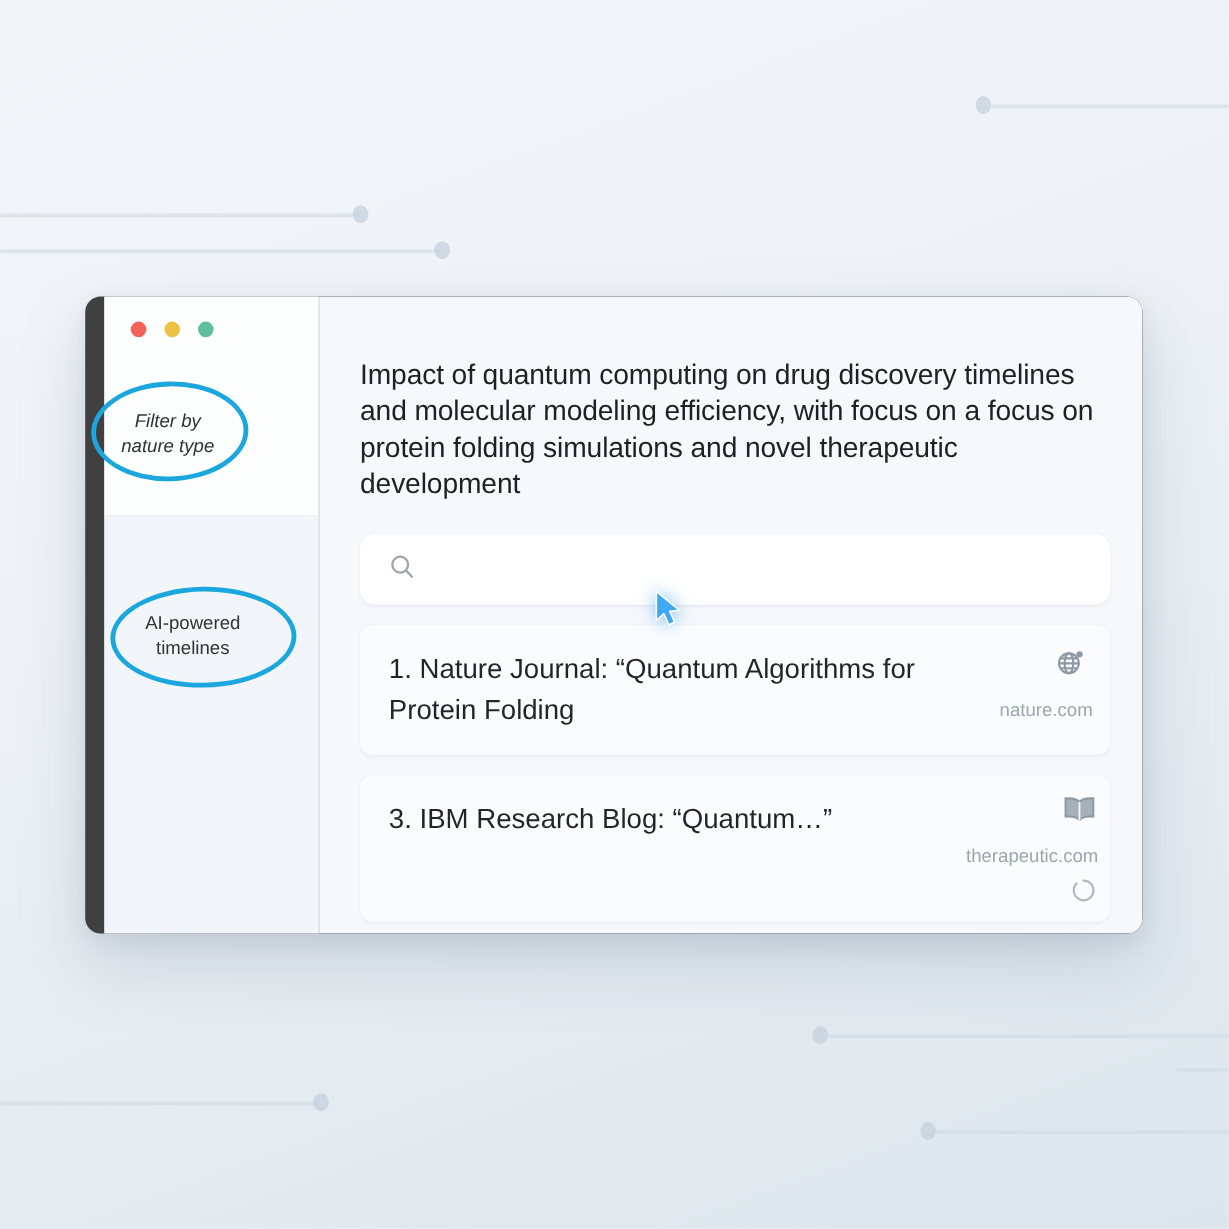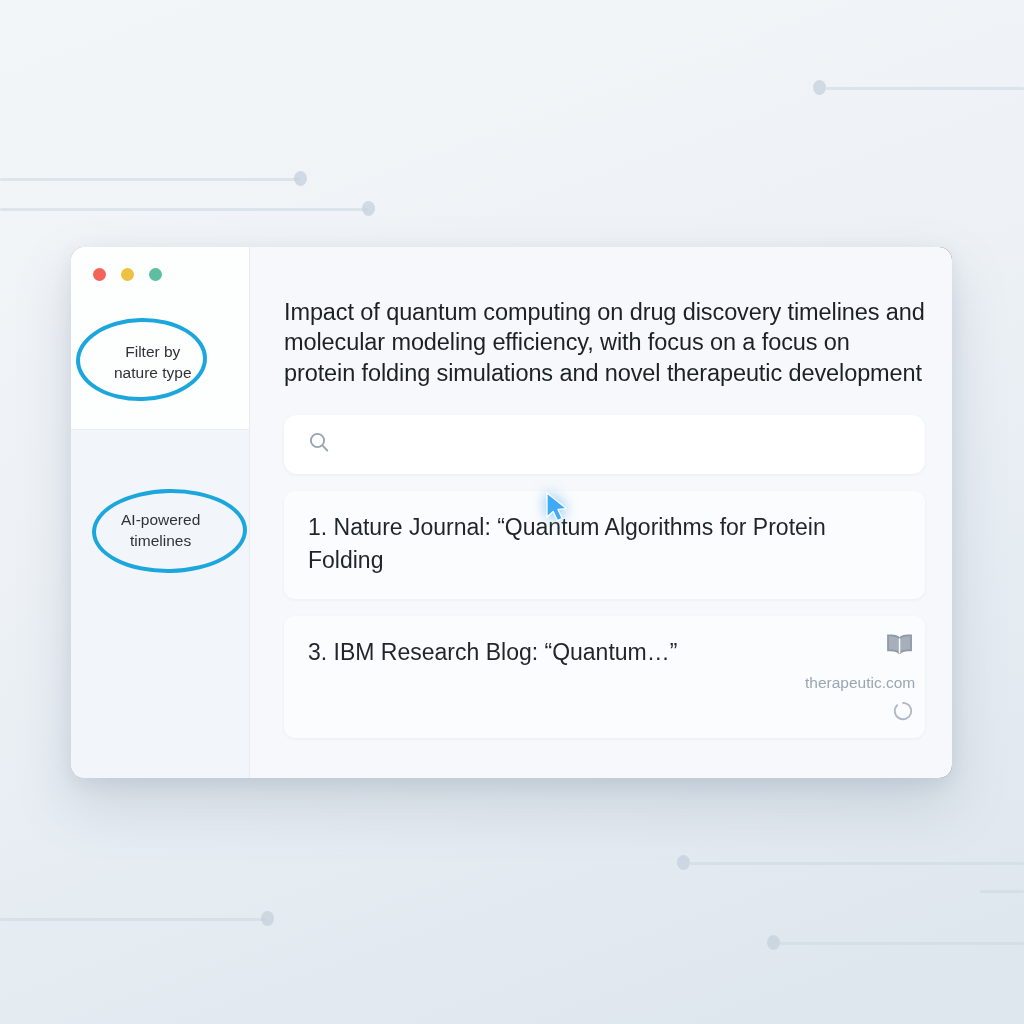--- a/index.html
+++ b/index.html
@@ -44,20 +44,21 @@
     left: 71px;
     top: 247px;
     width: 881px;
     height: 531px;
     background: #404040;
     border-radius: 13px;
     box-shadow: 0 26px 56px rgba(98, 118, 140, .22),
                 0 6px 18px rgba(98, 118, 140, .12);
     display: flex;
     overflow: hidden;
+    padding-left: 16px;
   }
 
   
   #sidebar {
     width: 179px;
     flex: 0 0 179px;
     display: flex;
     flex-direction: column;
     background: #f4f7fa;
     border-right: 1px solid #e7ecf1;
@@ -95,21 +96,21 @@
     color: #2e3338;
     white-space: nowrap;
   }
   .annot-ellipse {
     position: absolute;
     border: 4px solid #1ba7dd;
     border-radius: 50%;
     background: transparent;
   }
 
-  #label-filter { left: 114px; top: 341px; }
+  #label-filter { left: 101px; top: 341px; font-style: italic; }
   #ellipse-filter { left: 76px; top: 318px; width: 131px; height: 83px; transform: rotate(-1.5deg); }
 
   #label-ai { left: 121px; top: 509px; }
   #ellipse-ai { left: 92px; top: 489px; width: 155px; height: 84px; transform: rotate(-1deg); }
 
   
   #main-content {
     flex: 1;
     background: #f6f8fb;
     padding: 50px 27px 0 34px;
@@ -240,20 +241,33 @@
         <svg width="24" height="24" viewBox="0 0 24 24" fill="none" stroke="#9aa5af" stroke-width="1.9" stroke-linecap="round">
           <circle cx="10.5" cy="10.5" r="6.6"></circle>
           <line x1="15.4" y1="15.4" x2="20.3" y2="20.6"></line>
         </svg>
       </span>
       <input id="search-input" type="text" placeholder="" style="">
     </div>
 
     <div id="result-card-1" class="result-card">
       <div class="result-text">1. Nature Journal: “Quantum Algorithms for Protein Folding</div>
+      <div class="card-meta">
+        <span class="card-icon">
+          <svg width="30" height="30" viewBox="0 0 24 24" fill="none" stroke="#8e99a6" stroke-width="1.45">
+            <circle cx="11" cy="12.6" r="6.6"></circle>
+            <ellipse cx="11" cy="12.6" rx="2.9" ry="6.6"></ellipse>
+            <line x1="4.4" y1="12.6" x2="17.6" y2="12.6"></line>
+            <line x1="5.3" y1="9.3" x2="16.7" y2="9.3"></line>
+            <line x1="5.3" y1="15.9" x2="16.7" y2="15.9"></line>
+            <circle cx="18.1" cy="6.6" r="2.1" fill="#8e99a6" stroke="none"></circle>
+          </svg>
+        </span>
+        <span class="card-domain">nature.com</span>
+      </div>
     </div>
 
     <div id="result-card-2" class="result-card">
       <div class="result-text">3. IBM Research Blog: “Quantum…”</div>
       <div class="card-meta" id="meta-2">
         <span class="card-icon">
           <svg width="30" height="26" viewBox="0 0 26 22" fill="none" stroke="#8e99a6" stroke-width="1.5">
             <path d="M12.6 5.2C10.9 3.4 8.4 2.6 5.2 2.6H2.6v13.1h2.6c3.2 0 5.7.8 7.4 2.6" fill="#8e99a6" fill-opacity=".78"></path>
             <path d="M12.6 5.2c1.7-1.8 4.2-2.6 7.4-2.6h2.6v13.1h-2.6c-3.2 0-5.7.8-7.4 2.6" fill="#8e99a6" fill-opacity=".78"></path>
             <path d="M12.6 5.2v13.1" stroke="#f6f8fa" stroke-width="1.3"></path>

